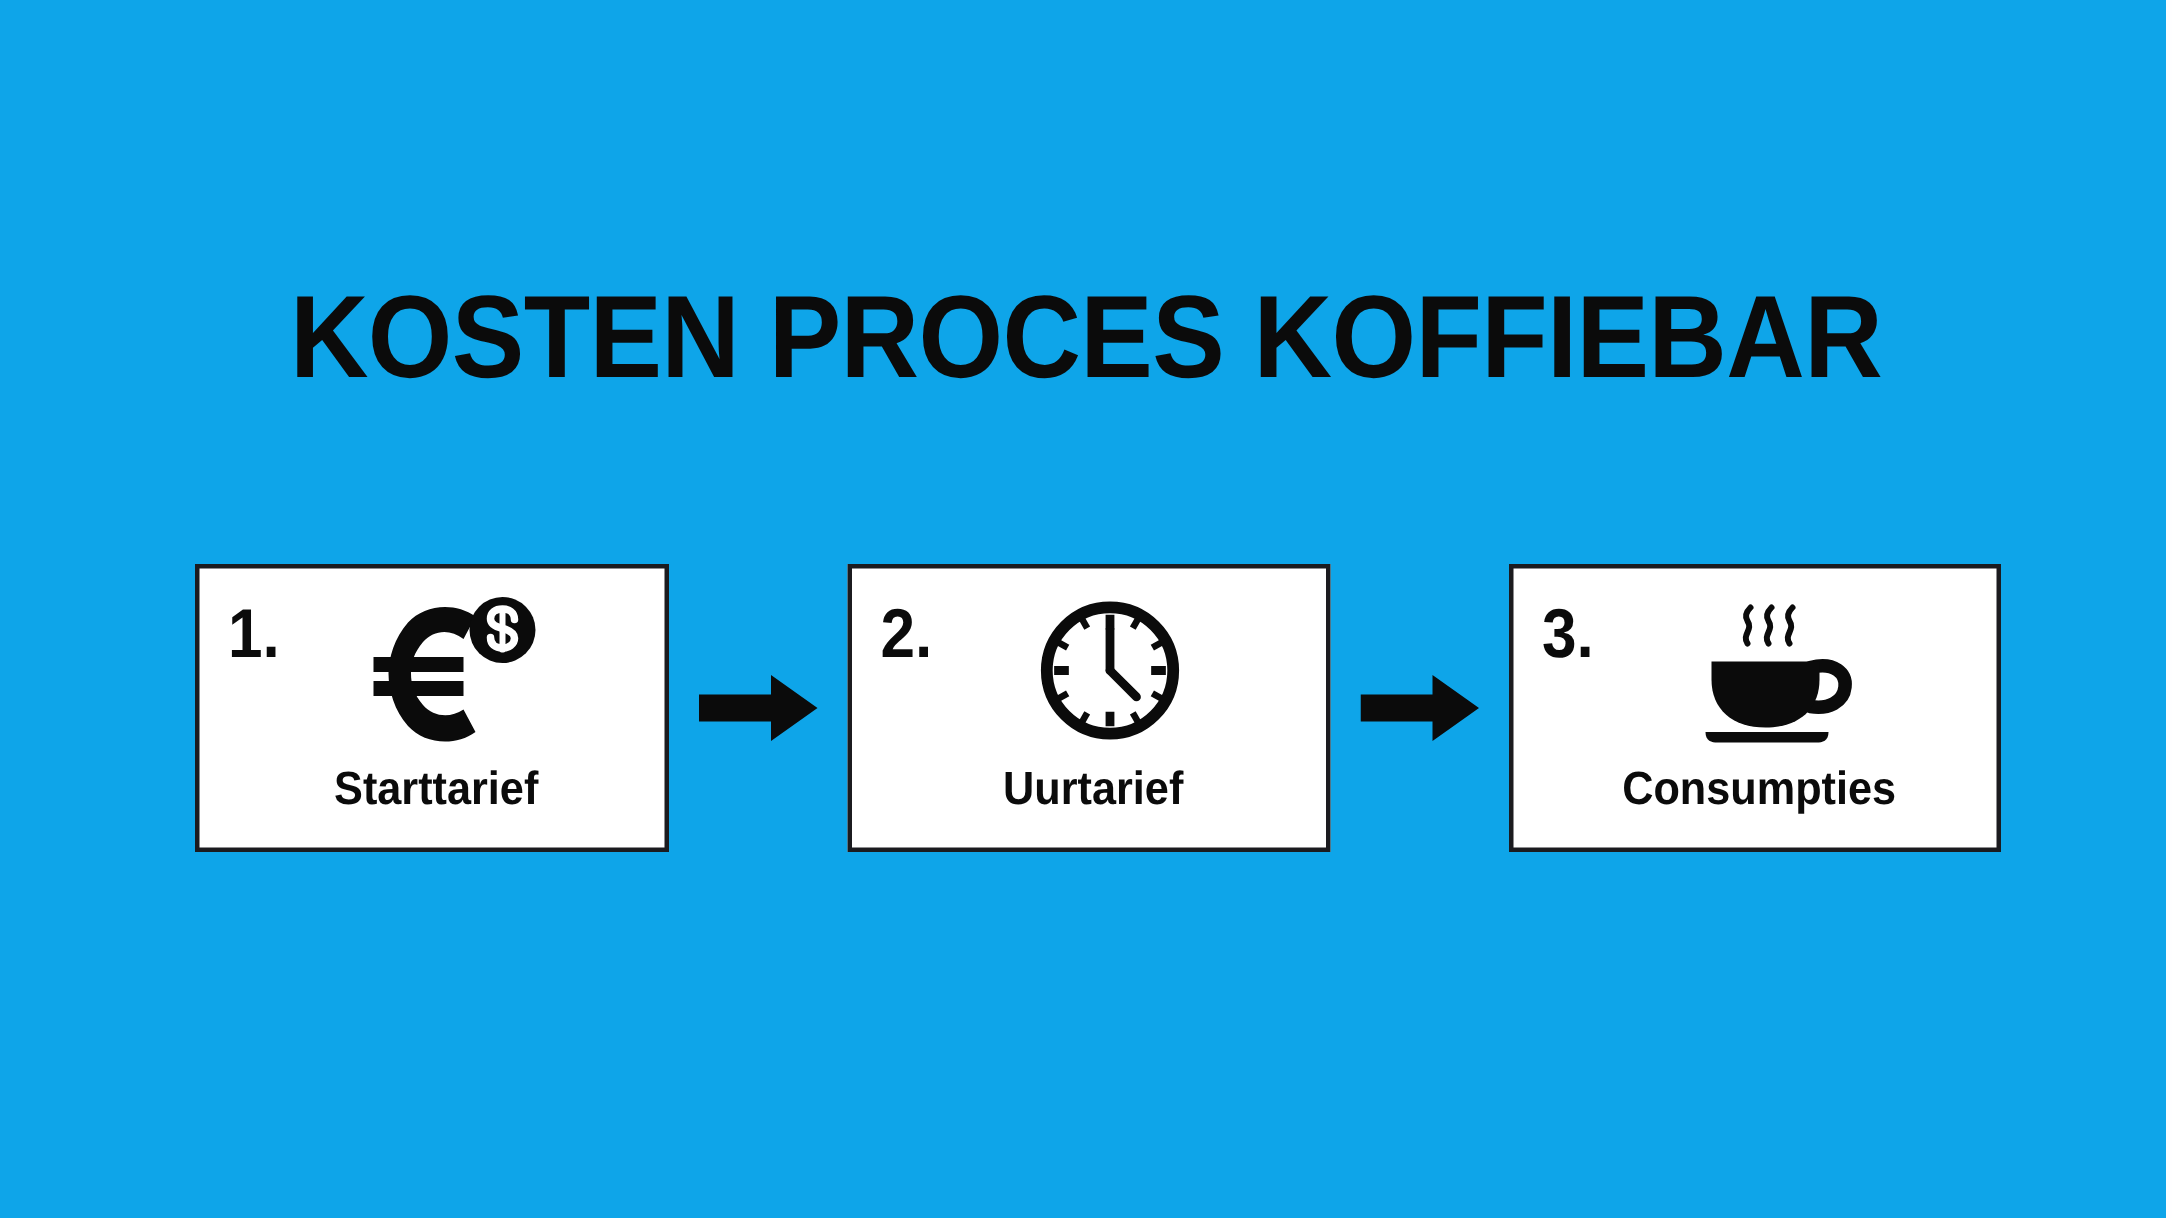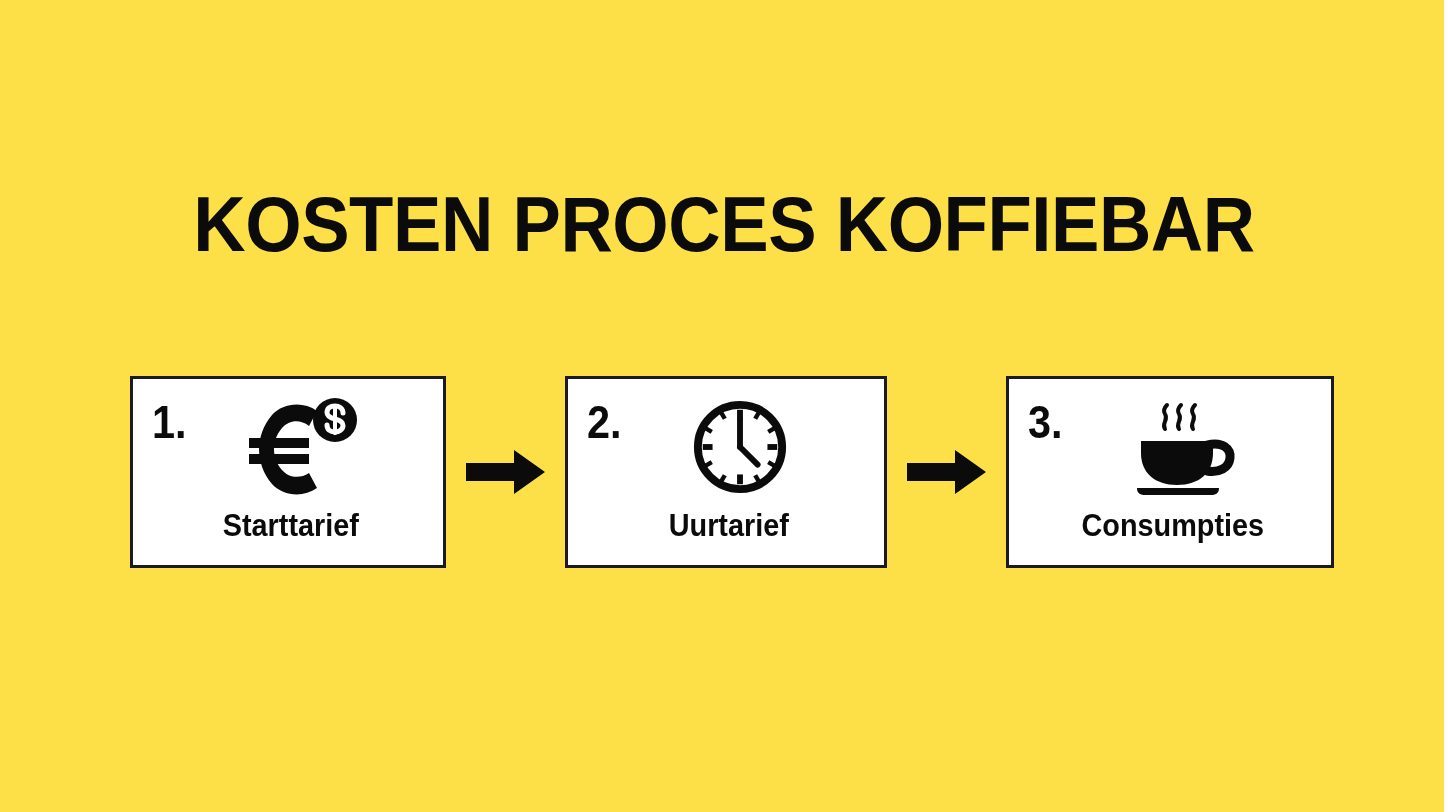--- a/index.html
+++ b/index.html
@@ -12,21 +12,21 @@
     height: 812px;
     background: #fefeff;
     font-family: "Liberation Sans", sans-serif;
     overflow: hidden;
   }
 
   .slide {
     position: relative;
     width: 1444px;
     height: 812px;
-    background: #fde047;
+    background: #0ea5e9;
   }
 
   
   .title {
     position: absolute;
     left: 0;
     top: 183px;
     width: 1448px;
     text-align: center;
     font-family: "Liberation Sans", sans-serif;

